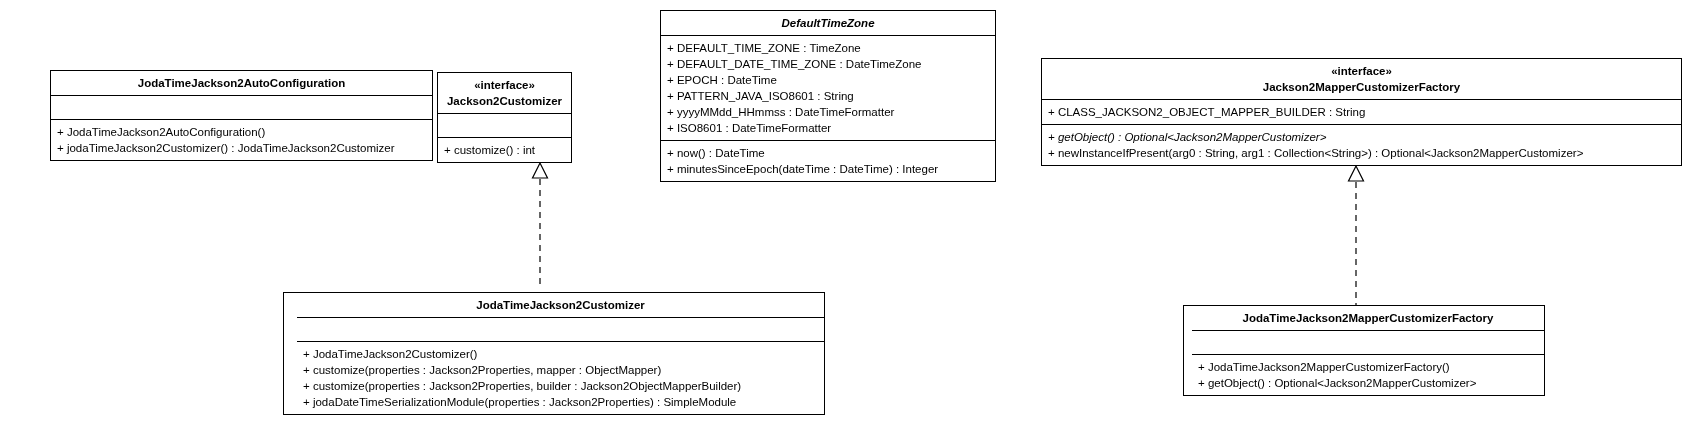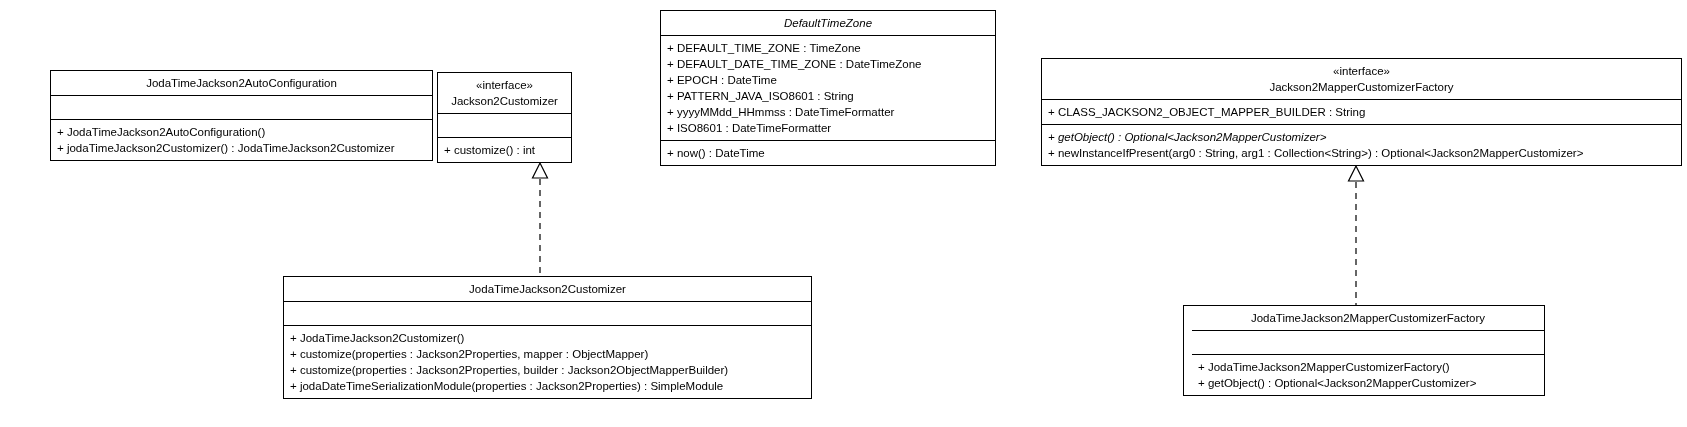--- a/index.html
+++ b/index.html
@@ -21,20 +21,21 @@
     border: 1px solid #000000;
     color: #000000;
     font-size: 11.5px;
     line-height: 16px;
     box-sizing: content-box;
   }
   .uml-title {
     padding: 4px 8px;
     text-align: center;
     white-space: nowrap;
+    font-weight: bold;
   }
   .uml-sec {
     border-top: 1px solid #000000;
     padding: 4px 6px;
   }
   .uml-sec.empty {
     height: 15px;
     padding: 4px 6px;
   }
   .uml-line {
@@ -91,38 +92,39 @@
     <div class="uml-sec">
       <div class="uml-line">+ DEFAULT_TIME_ZONE : TimeZone</div>
       <div class="uml-line">+ DEFAULT_DATE_TIME_ZONE : DateTimeZone</div>
       <div class="uml-line">+ EPOCH : DateTime</div>
       <div class="uml-line">+ PATTERN_JAVA_ISO8601 : String</div>
       <div class="uml-line">+ yyyyMMdd_HHmmss : DateTimeFormatter</div>
       <div class="uml-line">+ ISO8601 : DateTimeFormatter</div>
     </div>
     <div class="uml-sec">
       <div class="uml-line">+ now() : DateTime</div>
+      <div class="uml-line">+ minutesSinceEpoch(dateTime : DateTime) : Integer</div>
     </div>
   </div>
 
   <div class="uml-class" style="left:1041px; top:58px; width:639px;">
     <div class="uml-title">
       <div class="uml-line">«interface»</div>
       <div class="uml-line">Jackson2MapperCustomizerFactory</div>
     </div>
     <div class="uml-sec">
       <div class="uml-line">+ CLASS_JACKSON2_OBJECT_MAPPER_BUILDER : String</div>
     </div>
     <div class="uml-sec">
       <div class="uml-line italic">+ getObject() : Optional&lt;Jackson2MapperCustomizer&gt;</div>
       <div class="uml-line">+ newInstanceIfPresent(arg0 : String, arg1 : Collection&lt;String&gt;) : Optional&lt;Jackson2MapperCustomizer&gt;</div>
     </div>
   </div>
 
-  <div class="uml-class" style="left:283px; top:276px; width:527px;">
+  <div class="uml-class" style="left:283px; top:292px; width:527px;padding-left:13px;">
     <div class="uml-title">JodaTimeJackson2Customizer</div>
     <div class="uml-sec empty"></div>
     <div class="uml-sec">
       <div class="uml-line">+ JodaTimeJackson2Customizer()</div>
       <div class="uml-line">+ customize(properties : Jackson2Properties, mapper : ObjectMapper)</div>
       <div class="uml-line">+ customize(properties : Jackson2Properties, builder : Jackson2ObjectMapperBuilder)</div>
       <div class="uml-line">+ jodaDateTimeSerializationModule(properties : Jackson2Properties) : SimpleModule</div>
     </div>
   </div>
 

